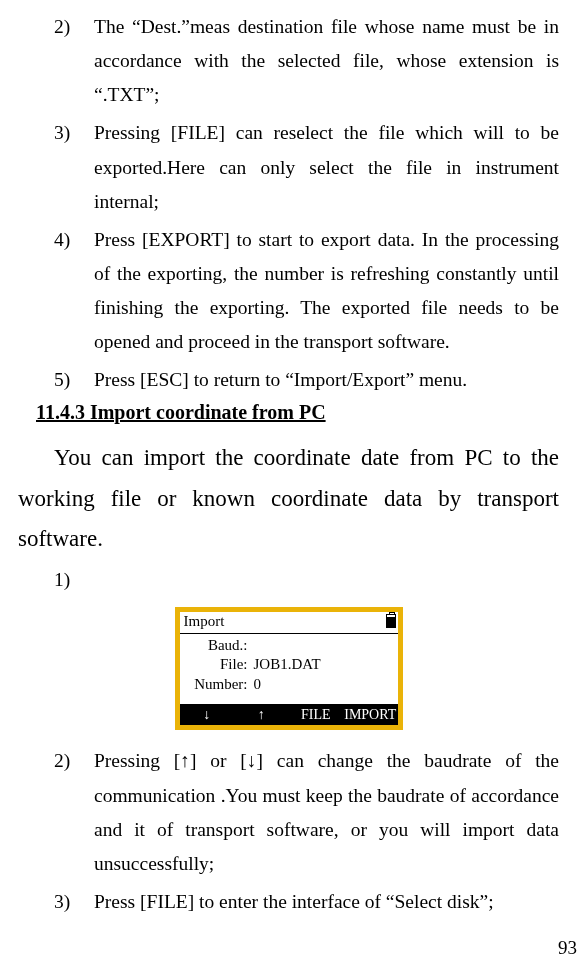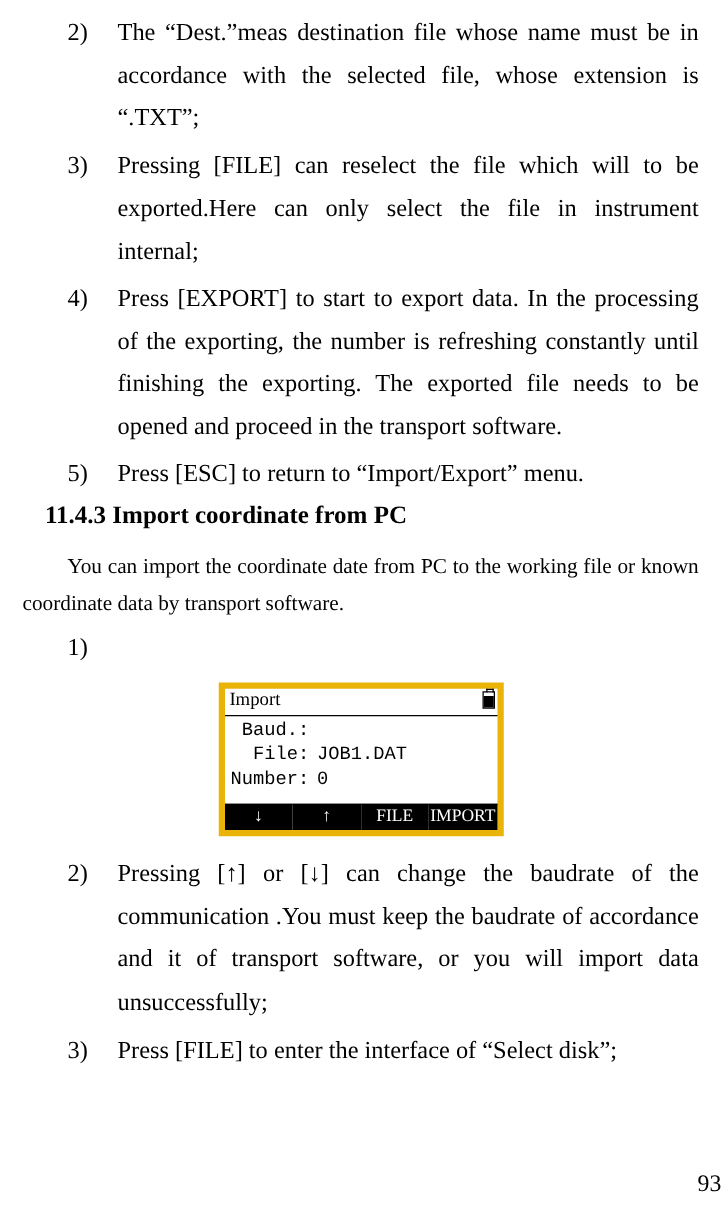--- a/index.html
+++ b/index.html
@@ -24,23 +24,24 @@
     .list-marker {
       min-width: 40px;
       flex-shrink: 0;
     }
     .list-text { flex: 1; }
     .heading {
       font-weight: bold;
       font-size: 20px;
       margin: 0 0 14px 18px;
       font-family: "Times New Roman", Times, serif;
+      text-decoration: underline;
     }
     .intro {
-      font-size: 17px;
+      font-size: 23px;
       line-height: 1.75;
       text-align: justify;
       text-indent: 36px;
       margin-bottom: 4px;
     }
     .screen-wrap {
       display: flex;
       justify-content: center;
       margin: 10px 0 14px 0;
     }
@@ -72,21 +73,20 @@
       top: -3px; left: 2px;
       width: 4px; height: 2px;
       border: 1px solid #000;
       border-bottom: none;
     }
     .screen-body {
       padding: 2px 4px 10px 4px;
     }
     .screen-row {
       display: flex;
-      font-family: Liberation Mono, monospace;
     }
     .screen-label {
       width: 70px;
       text-align: right;
       padding-right: 6px;
     }
     .screen-value { flex: 1; }
     .softkeys {
       display: flex;
       width: 100%;

